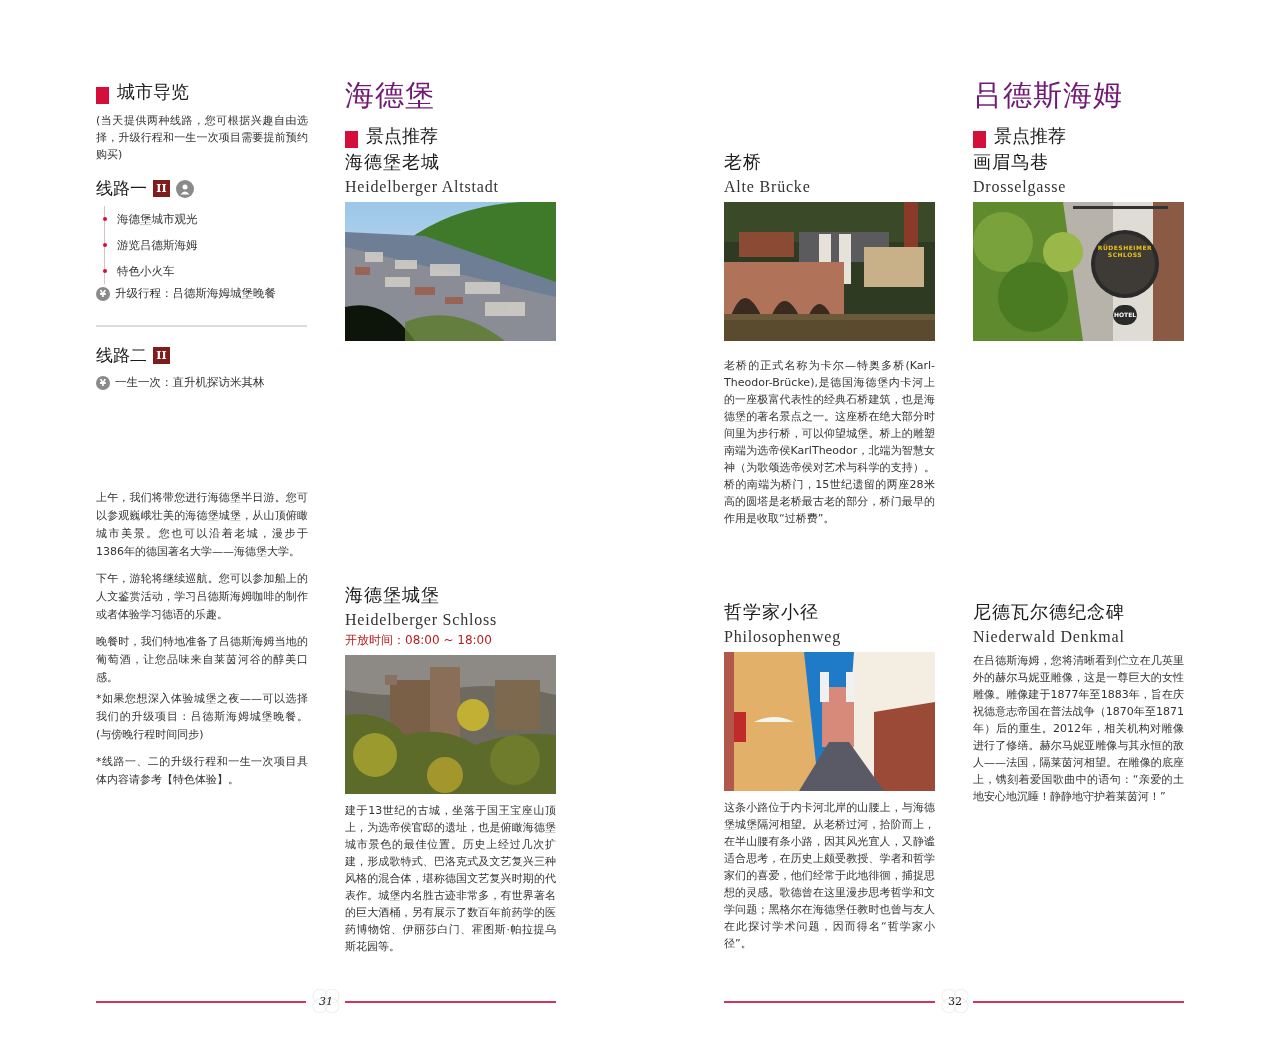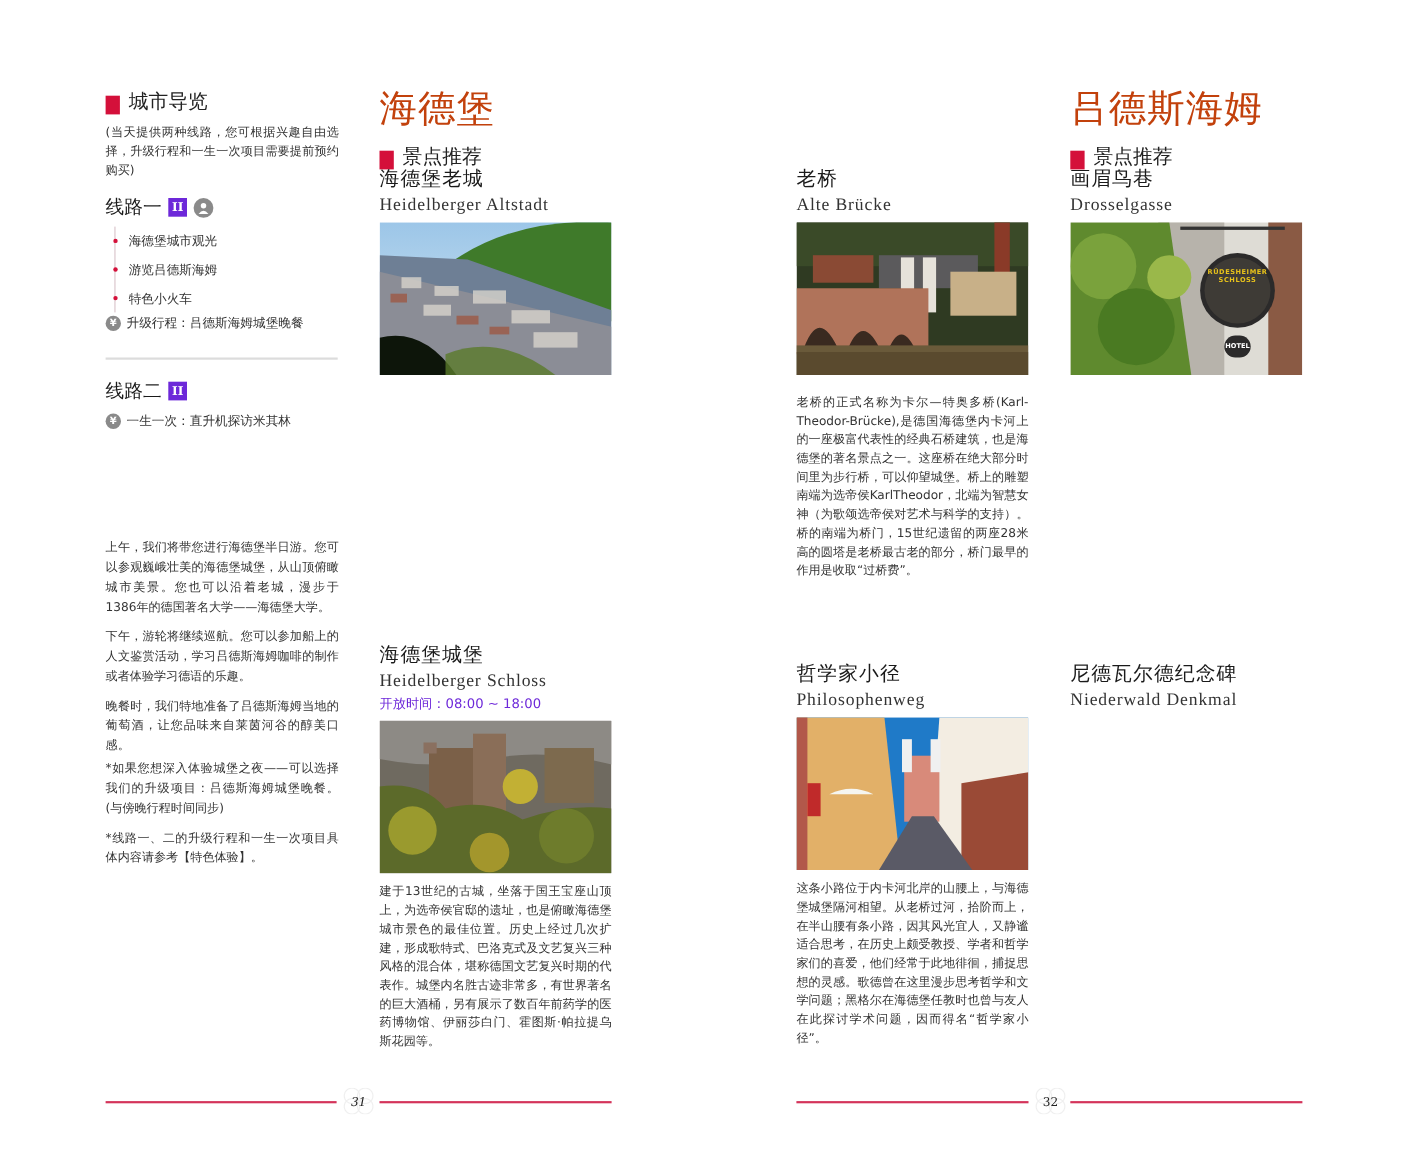--- a/index.html
+++ b/index.html
@@ -1,28 +1,28 @@
 <!DOCTYPE html>
 <html><head>
 <meta charset="utf-8">
 <style>
   html, body { margin:0; padding:0; background:#ffffff; }
   body { width:1280px; height:1063px; position:relative; overflow:hidden;
          font-family:"DejaVu Sans","Liberation Sans",sans-serif; color:#222; }
   .abs { position:absolute; }
   .red-square { display:inline-block; width:13px; height:17px; background:#d4103a; vertical-align:middle; }
   .sec-head { font-family:"DejaVu Serif","Liberation Serif",serif; font-size:18px; color:#222; display:flex; align-items:flex-end; gap:8px; }
-  .big-title { font-family:Liberation Sans, sans-serif; font-size:34px; color:#c2410c; letter-spacing:1px; }
+  .big-title { font-family:Liberation Sans, sans-serif; font-size:29px; color:#701a75; letter-spacing:1px; }
   .item-cn { font-family:"DejaVu Serif","Liberation Serif",serif; font-size:18px; color:#1a1a1a; letter-spacing:1px; }
   .item-en { font-family:"Liberation Serif","DejaVu Serif",serif; font-size:16px; color:#333; letter-spacing:0.8px; margin-top:4px; }
-  .hours { font-size:12px; color:#6d28d9; margin-top:3px; }
+  .hours { font-size:12px; color:#b91c1c; margin-top:3px; }
   .body-text { font-size:11px; line-height:18px; color:#333; text-align:justify; }
   .photo { overflow:hidden; }
   .route-title { font-family:"DejaVu Serif","Liberation Serif",serif; font-size:17px; display:flex; align-items:center; gap:6px; color:#1a1a1a; }
-  .badge-ii { width:17px; height:17px; background:#6d28d9; color:#fff; font-size:11px; font-weight:bold; display:inline-flex; align-items:center; justify-content:center; font-family:"DejaVu Serif",serif; }
+  .badge-ii { width:17px; height:17px; background:#7f1d1d; color:#fff; font-size:11px; font-weight:bold; display:inline-flex; align-items:center; justify-content:center; font-family:"DejaVu Serif",serif; }
   .badge-person { width:18px; height:18px; border-radius:50%; background:#8a8a8a; display:inline-flex; align-items:center; justify-content:center; }
   .route-list { position:relative; margin:6px 0 0 8px; padding-left:12px; border-left:1px solid #d8c2c8; }
   .route-item { position:relative; font-size:11.5px; line-height:26px; color:#333; }
   .route-item::before { content:""; position:absolute; left:-14.5px; top:11px; width:4px; height:4px; border-radius:50%; background:#d4103a; }
   .yen-row { display:flex; align-items:center; gap:5px; font-size:11.5px; color:#333; }
   .yen { width:14px; height:14px; border-radius:50%; background:#8a8a8a; color:#fff; font-size:9px; display:inline-flex; align-items:center; justify-content:center; font-weight:bold; }
   .divider { height:2px; background:#dcdcdc; }
   .para { font-size:11px; line-height:18px; color:#333; margin:0 0 9px 0; text-align:justify; }
   .footer-line { height:2px; background:#d4345a; }
   .page-num { font-family:"DejaVu Serif","Liberation Serif",serif; font-style:italic; font-size:11px; color:#222; width:30px; height:24px; display:flex; align-items:center; justify-content:center;
@@ -215,20 +215,21 @@
       <rect x="140" y="103" width="24" height="20" rx="10" fill="#2b2a2a"></rect>
     </svg>
     <div class="abs" style="left:118px; top:42px; width:68px; text-align:center; color:#e8c21a; font-family:'DejaVu Sans',sans-serif; font-size:6px; font-weight:bold; letter-spacing:0.5px;">RÜDESHEIMER SCHLOSS</div>
     <div class="abs" style="left:140px; top:109px; width:24px; text-align:center; color:#fff; font-size:6px; font-weight:bold;">HOTEL</div>
   </div>
 </div>
 
 <div class="abs" style="left:973px; top:600px; width:211px;">
   <div class="item-cn">尼德瓦尔德纪念碑</div>
   <div class="item-en">Niederwald Denkmal</div>
+  <div class="body-text" style="margin-top:6px; font-size:11px; line-height:17px;">在吕德斯海姆，您将清晰看到伫立在几英里外的赫尔马妮亚雕像，这是一尊巨大的女性雕像。雕像建于1877年至1883年，旨在庆祝德意志帝国在普法战争（1870年至1871年）后的重生。2012年，相关机构对雕像进行了修缮。赫尔马妮亚雕像与其永恒的敌人——法国，隔莱茵河相望。在雕像的底座上，镌刻着爱国歌曲中的语句：“亲爱的土地安心地沉睡！静静地守护着莱茵河！”</div>
 </div>
 
 <div class="abs footer-line" style="left:96px; top:1001px; width:210px;"></div>
 <div class="abs page-num" style="left:311px; top:989px;">31</div>
 <div class="abs footer-line" style="left:345px; top:1001px; width:211px;"></div>
 
 <div class="abs footer-line" style="left:724px; top:1001px; width:211px;"></div>
 <div class="abs page-num" style="left:940px; top:989px; font-style:normal;">32</div>
 <div class="abs footer-line" style="left:973px; top:1001px; width:211px;"></div>
 

